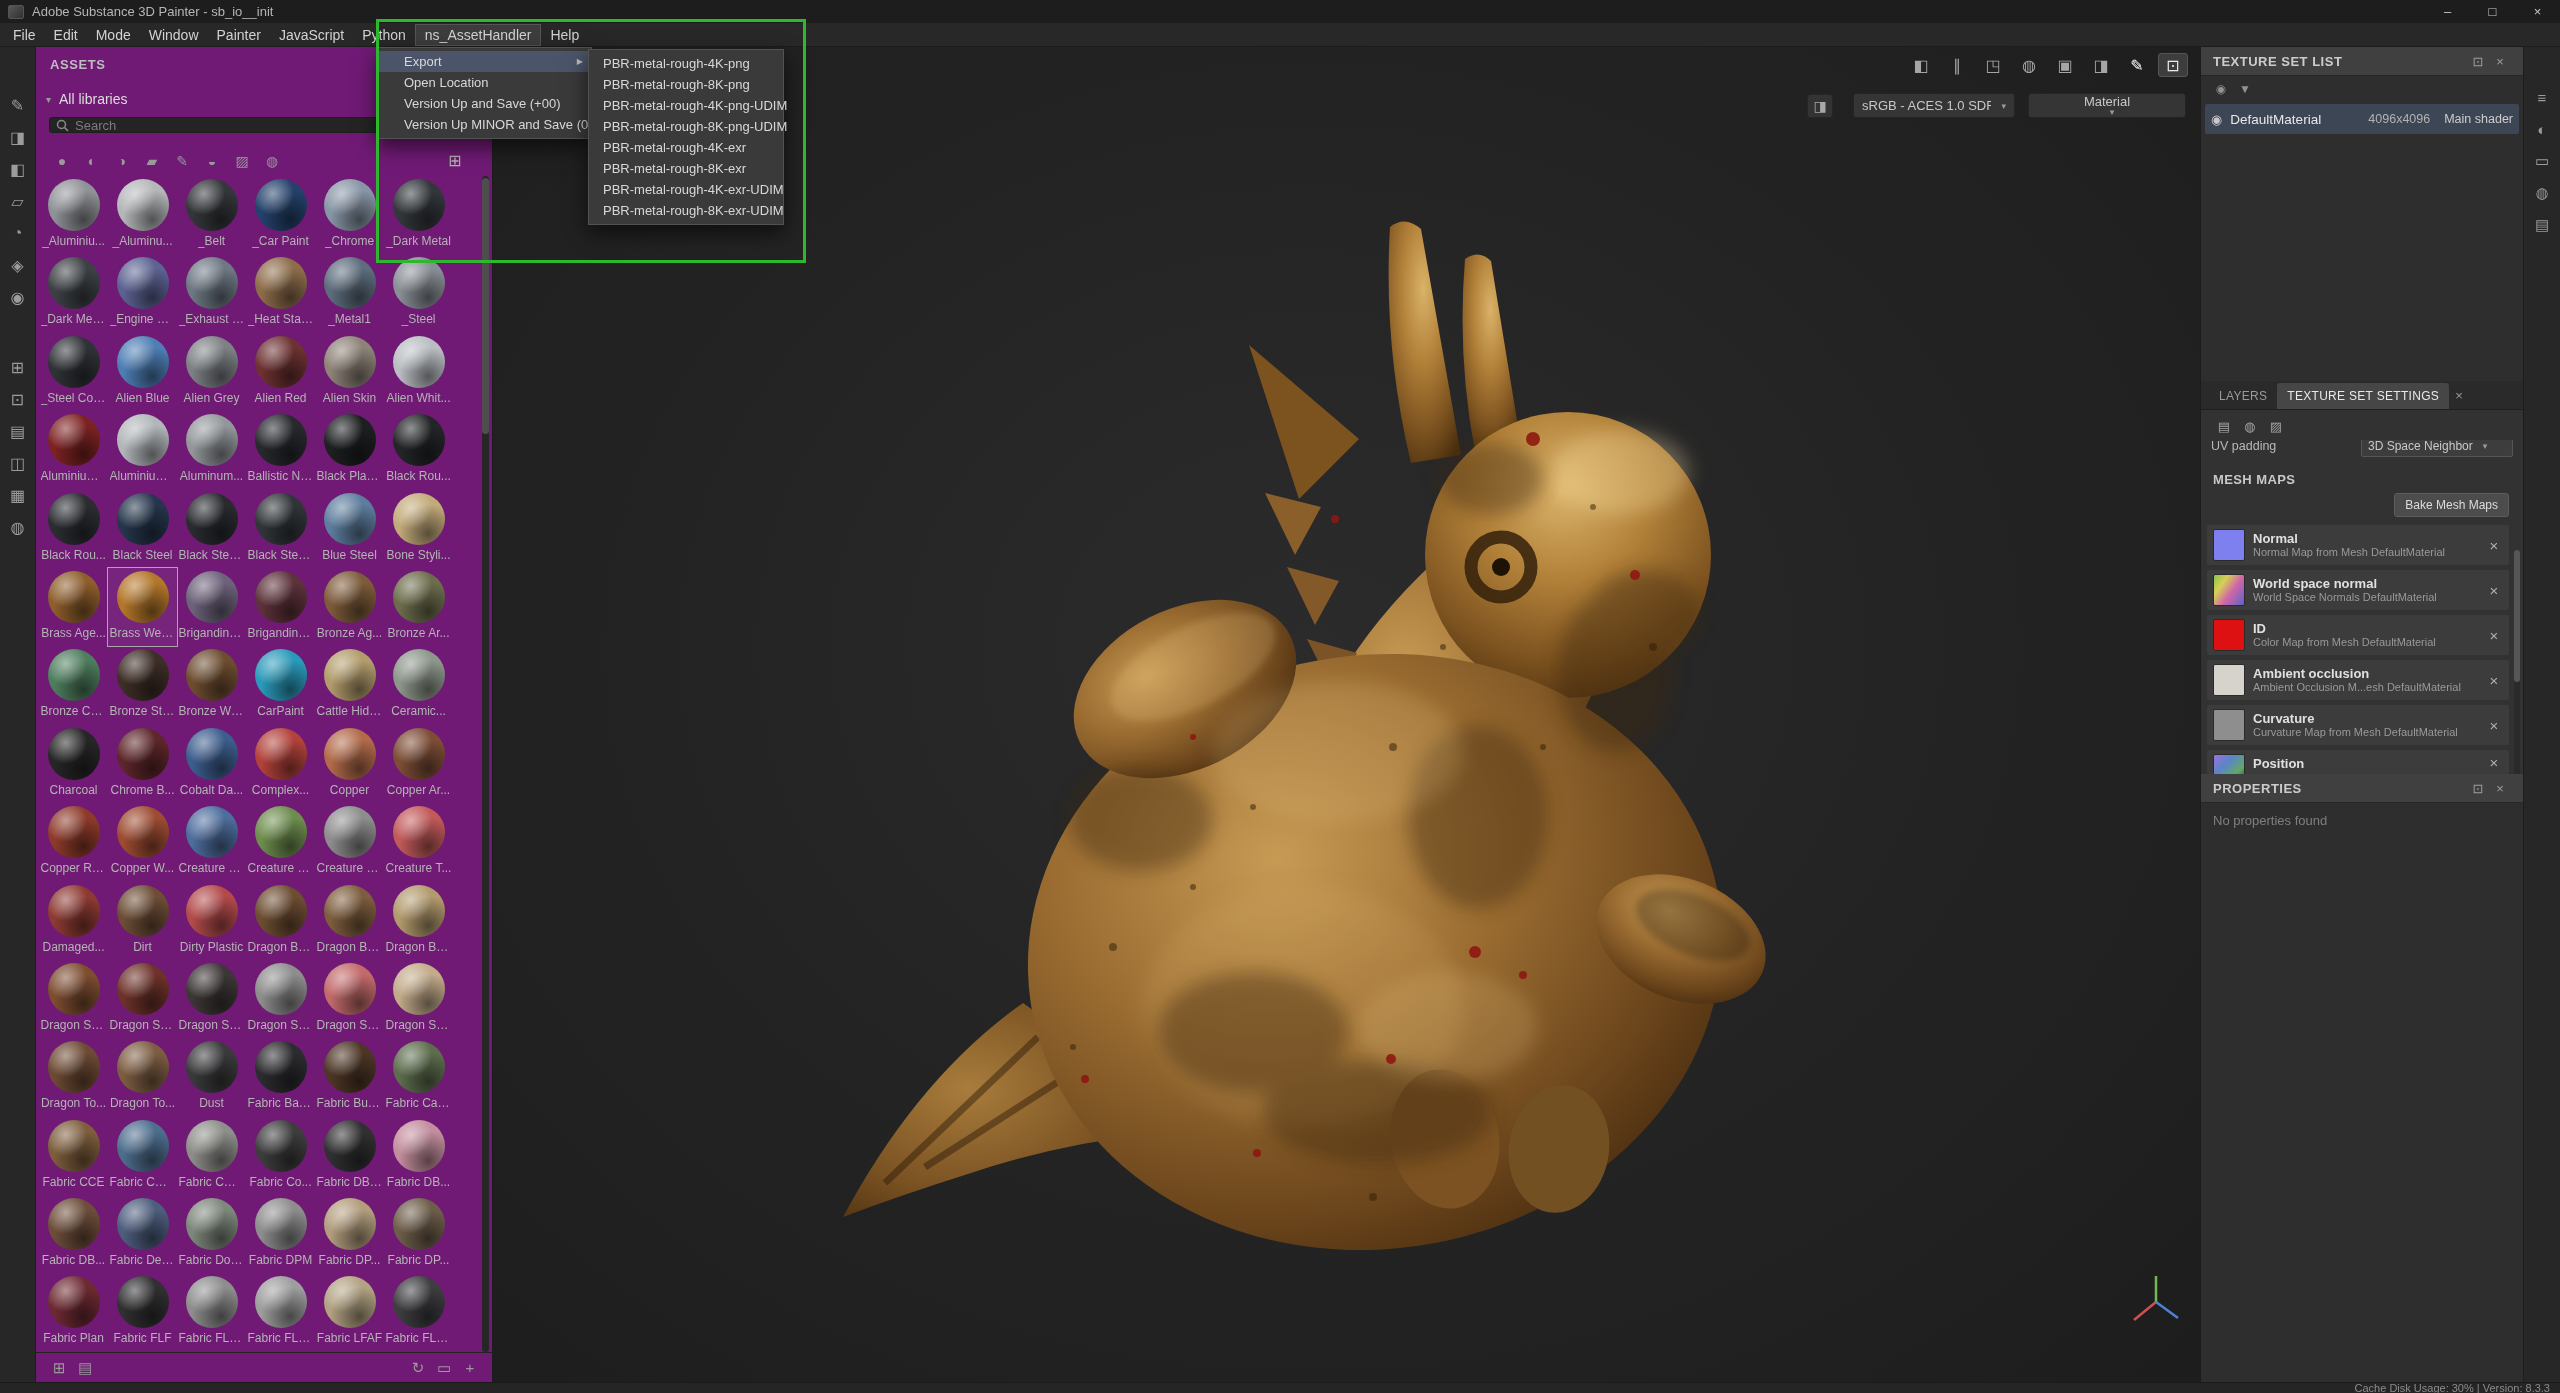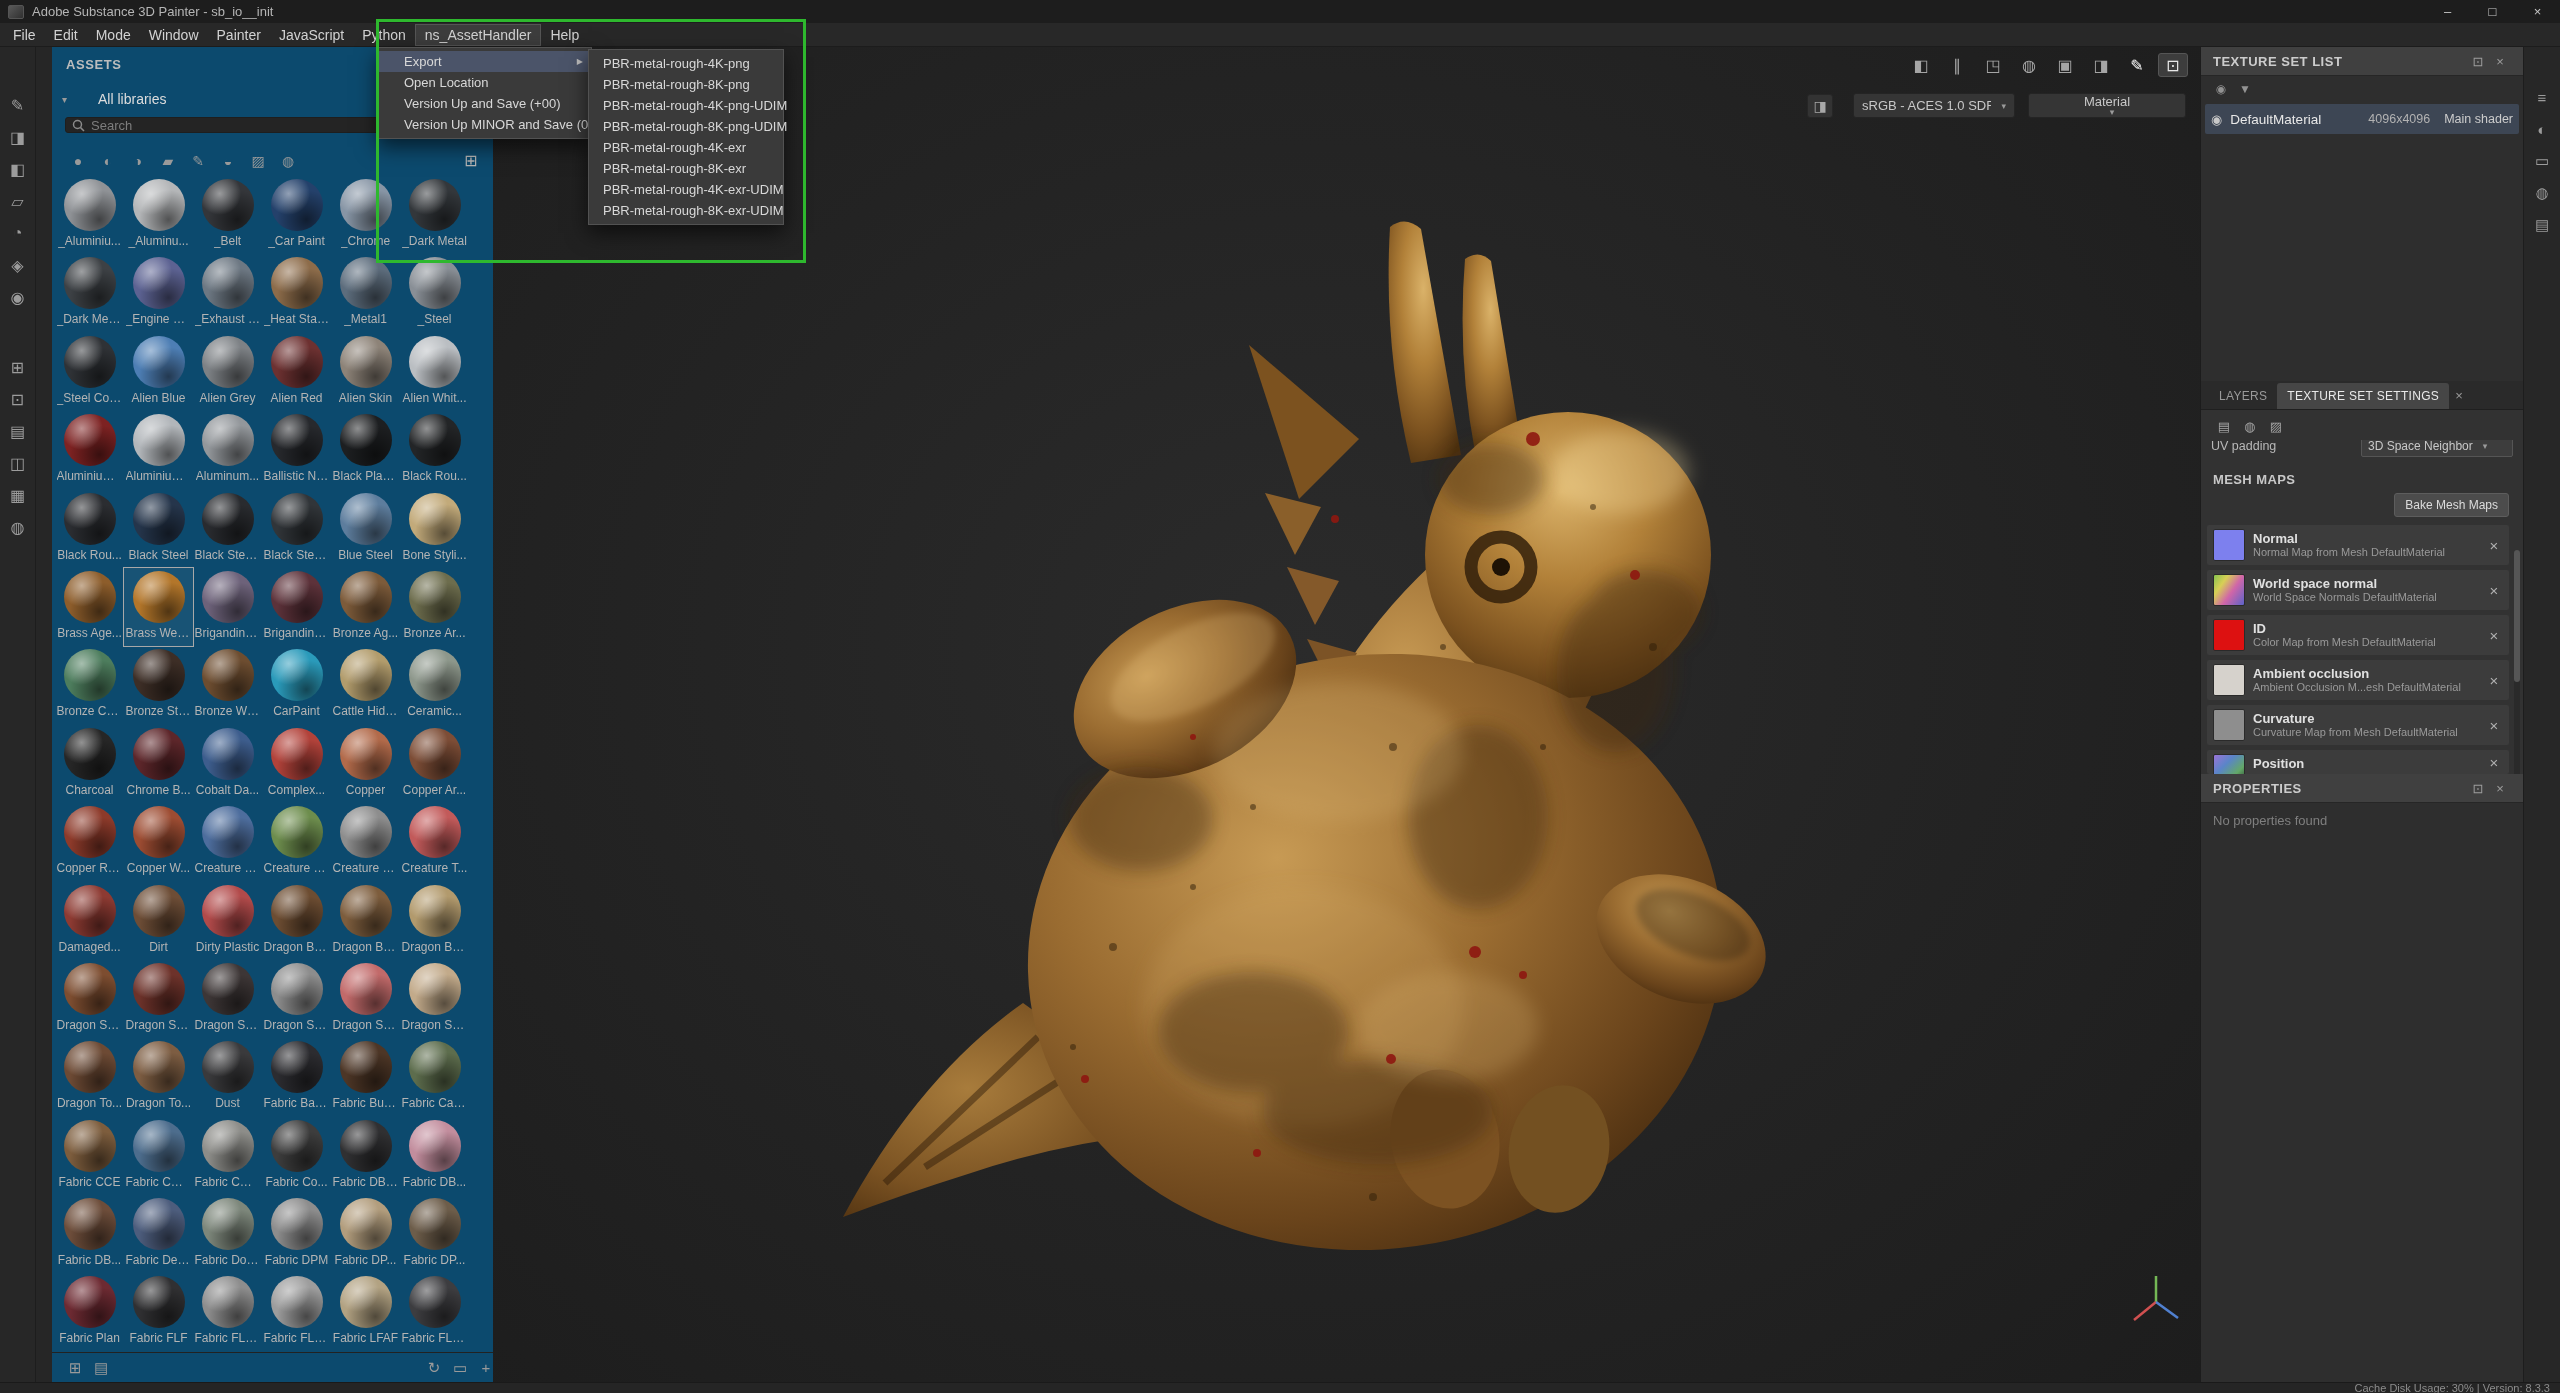--- a/index.html
+++ b/index.html
@@ -23,25 +23,25 @@
   .menu-item.active{background:#3d3d3d;border:1px solid #555;line-height:20px;}
 
   
   #left-toolbar{left:0;top:47px;width:36px;height:1335px;background:#272727;border-right:1px solid #1d1d1d;
     display:flex;flex-direction:column;align-items:center;padding-top:42px;}
   .tool-btn{width:28px;height:28px;margin:2px 0;display:flex;align-items:center;justify-content:center;
     color:#9c9c9c;font-size:16px;border-radius:3px;}
   .tool-btn.gap{margin-top:40px;}
 
   
-  #assets-panel{left:52px;top:47px;width:457px;height:1335px;background:#0c4a6e;border-right:1px solid #1c1c1c;}
+  #assets-panel{left:36px;top:47px;width:457px;height:1335px;background:#701a75;border-right:1px solid #1c1c1c;}
   #assets-title{position:absolute;left:14px;top:10px;font-size:13px;font-weight:bold;color:#bdbdbd;letter-spacing:.6px;}
   #library-row{position:absolute;left:10px;top:40px;height:24px;display:flex;align-items:center;color:#dcdcdc;}
   #library-chevron{font-size:10px;color:#9a9a9a;margin-right:8px;}
-  #library-label{font-size:14px;margin-left:23px;}
+  #library-label{font-size:14px;}
   #search-row{position:absolute;left:13px;top:70px;width:425px;height:16px;background:#242424;
     border:1px solid #1e1e1e;border-radius:3px;display:flex;align-items:center;padding:0 6px;}
   #search-row svg{margin-right:6px;}
   .search-input{flex:1;background:transparent;border:none;outline:none;color:#cfcfcf;font-size:13px;
     font-family:"Liberation Sans",sans-serif;}
   .search-input::placeholder{color:#7d7d7d;}
   #filter-row{position:absolute;left:13px;top:101px;width:425px;height:26px;display:flex;align-items:center;}
   .filter-icon{width:26px;height:24px;display:flex;align-items:center;justify-content:center;
     color:#9a9a9a;font-size:14px;margin-right:4px;}
   #grid-view-btn{position:absolute;right:24px;top:101px;width:26px;height:24px;display:flex;

